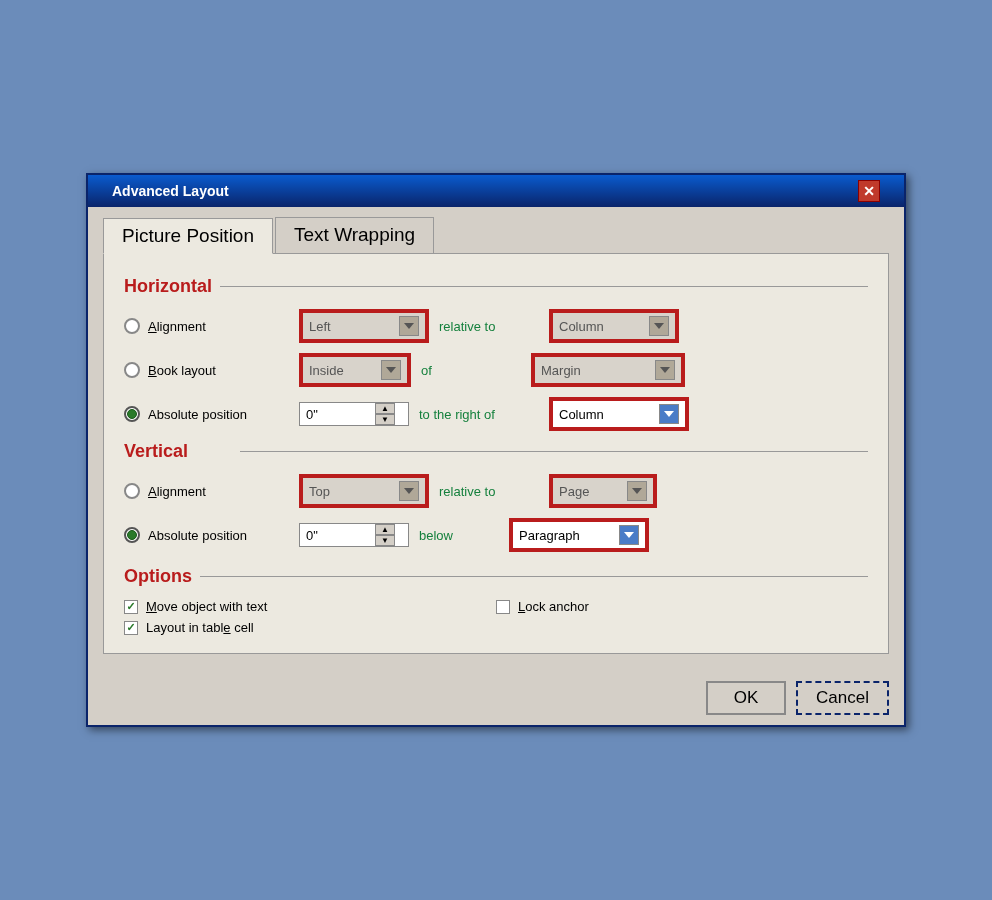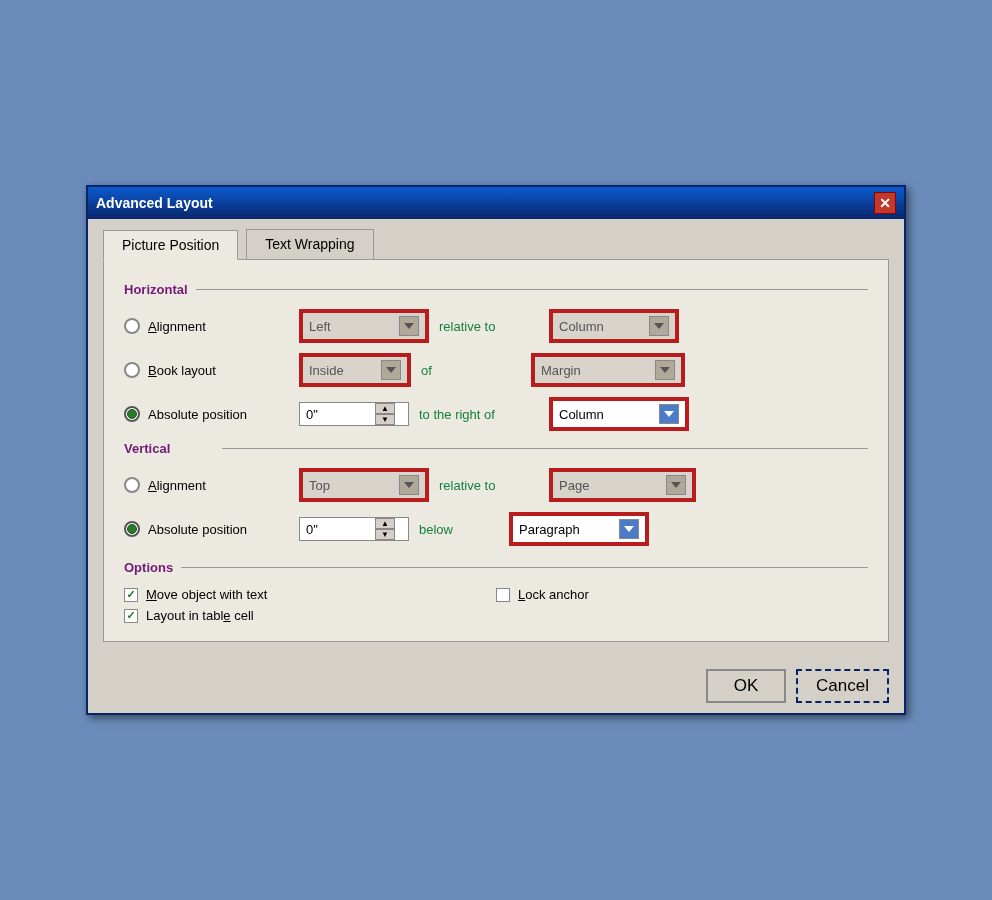--- a/index.html
+++ b/index.html
@@ -15,21 +15,21 @@
     }
     .dialog {
       width: 820px;
       background: #d4cfc7;
       border: 2px solid #0a246a;
       box-shadow: 3px 3px 8px rgba(0,0,0,0.5);
     }
     .title-bar {
       background: linear-gradient(to bottom, #0a5bce, #0a246a);
       color: white;
-      padding: 5px 8px;
+      padding: 5px 24px;
       display: flex;
       justify-content: space-between;
       align-items: center;
       font-size: 14px;
       font-weight: bold;
     }
     .title-bar-close {
       background: #c0392b;
       border: 1px solid #8b0000;
       color: white;
@@ -49,39 +49,39 @@
     .tabs {
       display: flex;
       margin-bottom: 0;
     }
     .tab {
       padding: 6px 18px;
       background: #d4cfc7;
       border: 1px solid #999;
       border-bottom: none;
       cursor: pointer;
-      font-size: 14px;
-      margin-right: 8px;
+      font-size: 19px;
+      margin-right: 2px;
     }
     .tab.active {
       background: #ece9e0;
       border-bottom: 1px solid #ece9e0;
       z-index: 2;
       position: relative;
       top: 1px;
     }
     .tab-content {
       background: #ece9e0;
       border: 1px solid #999;
       padding: 18px 20px 18px 20px;
     }
     .section-label {
-      color: #701a75;
+      color: #b91c1c;
       font-weight: bold;
-      font-size: 13px;
+      font-size: 18px;
       margin-bottom: 10px;
       margin-top: 2px;
     }
     .section-divider {
       display: flex;
       align-items: center;
       margin-bottom: 12px;
       margin-top: 4px;
     }
     .section-divider .section-label {
@@ -365,21 +365,21 @@
         <div style="display:flex;align-items:center;">
           <div class="dropdown" style="width:130px;">
             <span>Top</span>
             <div class="dropdown-arrow">
               <svg viewBox="0 0 10 6">
                   <polygon points="0,0 10,0 5,6" fill="#555"></polygon>
                 </svg>
             </div>
           </div>
           <span class="middle-text">relative to</span>
-          <div class="dropdown" style="width:147px;">
+          <div class="dropdown" style="width:108px;">
             <span>Page</span>
             <div class="dropdown-arrow">
               <svg viewBox="0 0 10 6">
                   <polygon points="0,0 10,0 5,6" fill="#555"></polygon>
                 </svg>
             </div>
           </div>
         </div>
       </div>
 

